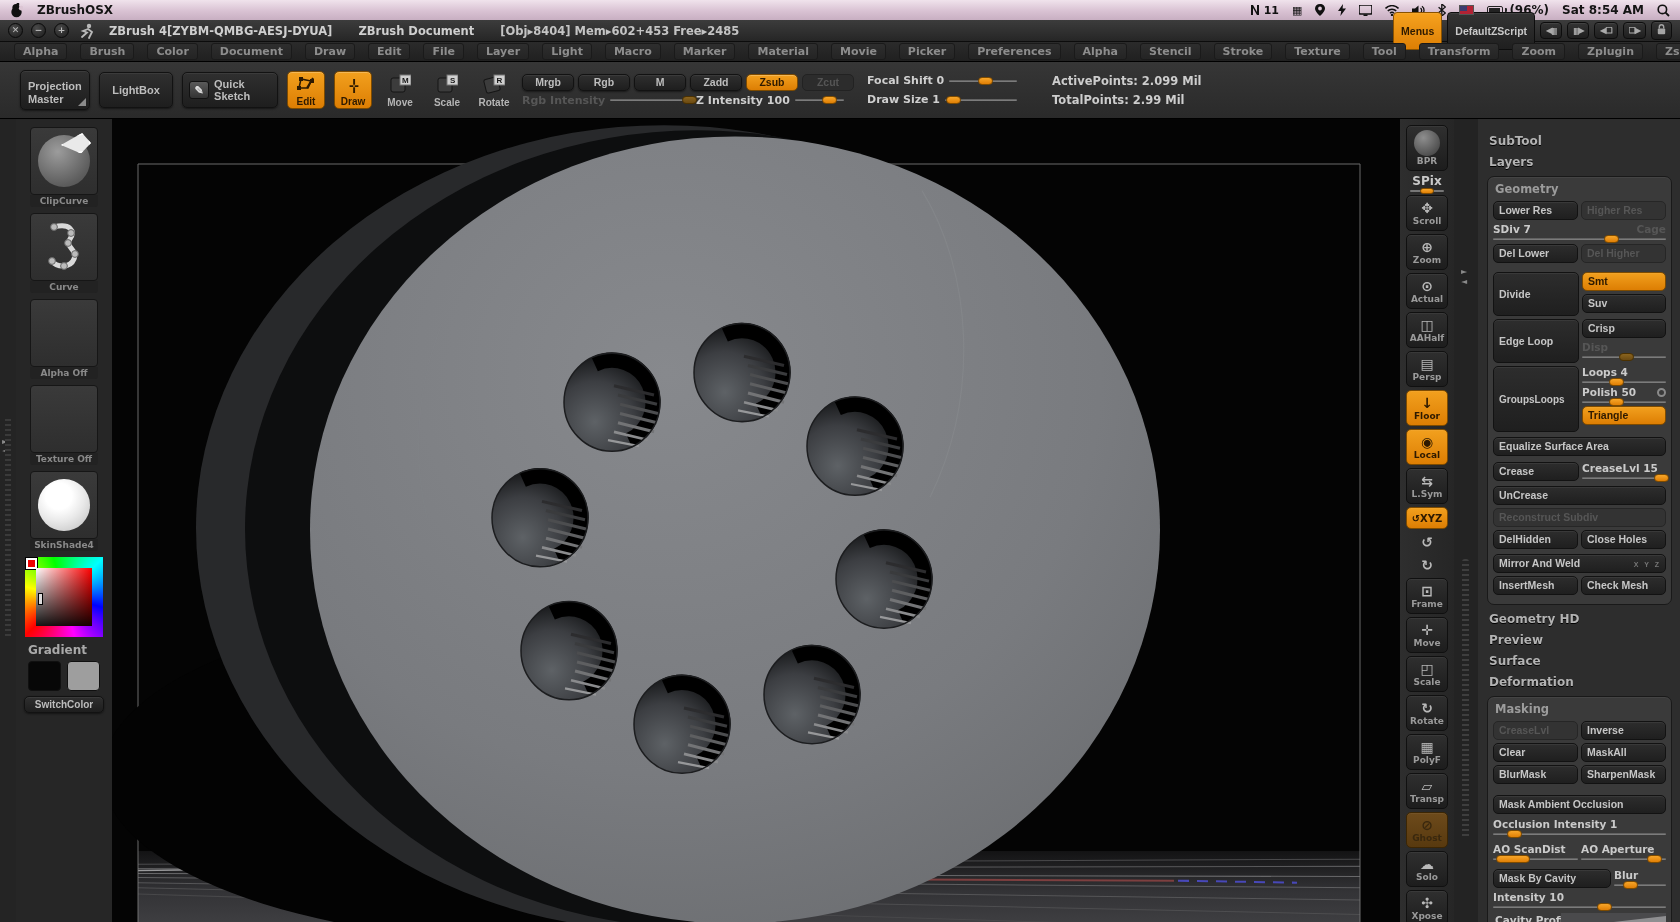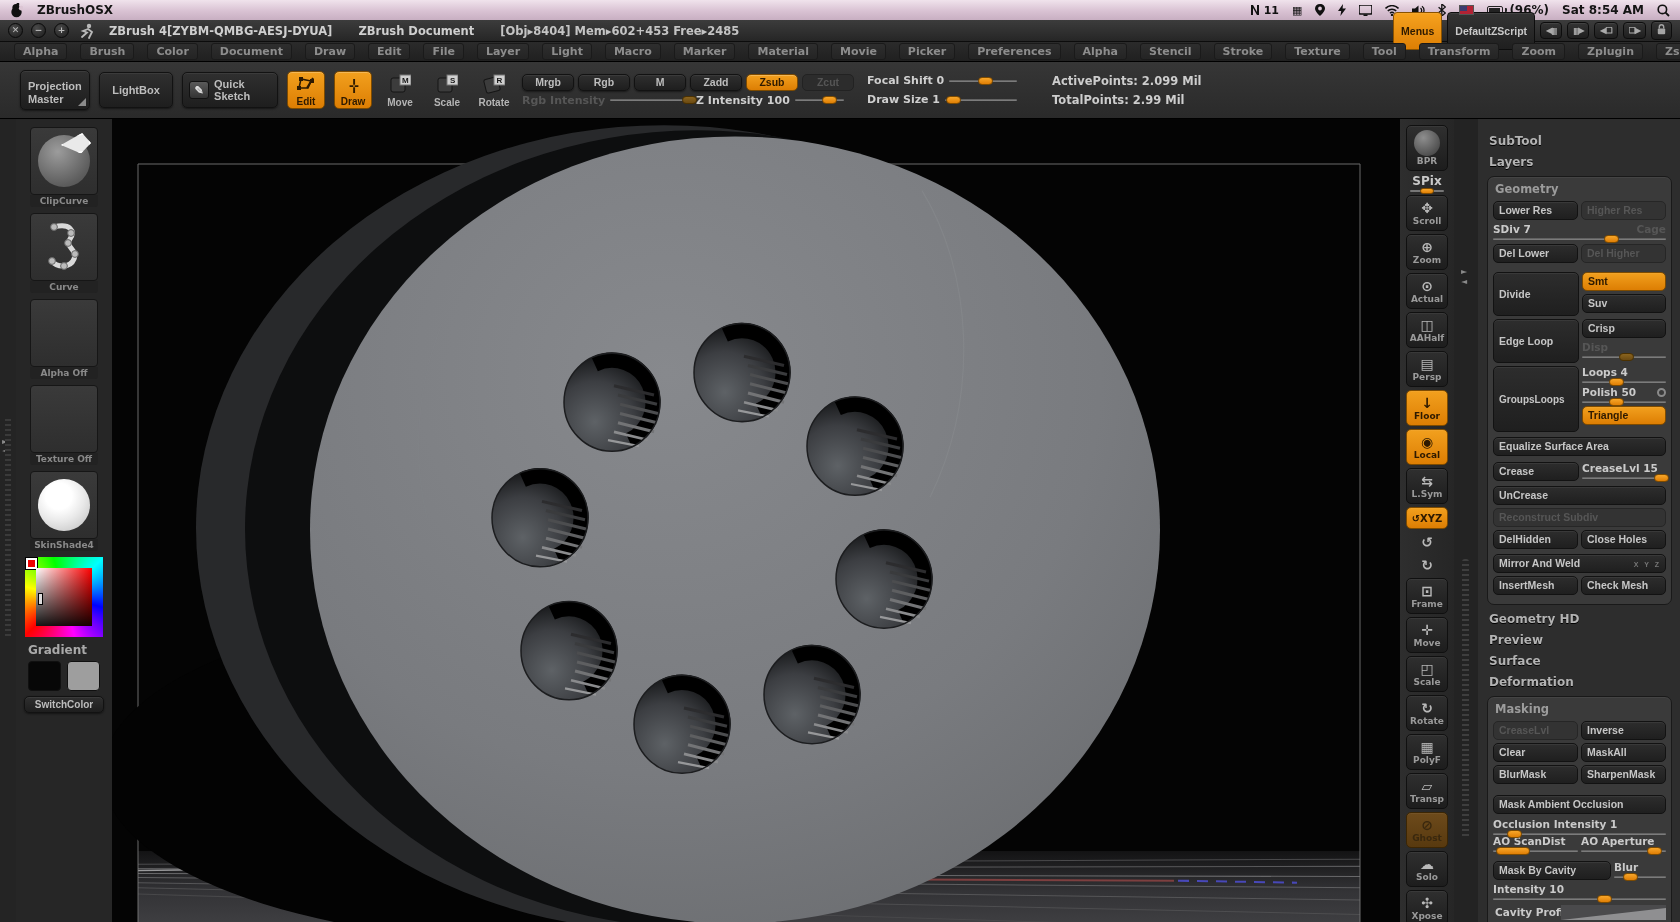--- a/index.html
+++ b/index.html
@@ -723,21 +723,21 @@
       <div class="gap6"></div>
       <button class="pbtn2 full">Mask Ambient Occlusion</button>
       <div class="ps" style="margin-top:4px;">
         <div class="ps-top">
             <span>Occlusion Intensity 1</span>
           </div>
         <div class="track">
             <span class="handle" style="left:8%;"></span>
           </div>
       </div>
-      <div class="g2" style="margin-top:0;">
+      <div class="g2" style="margin-top:8px;">
         <div class="ps">
           <div class="ps-top">
               <span>AO ScanDist</span>
             </div>
           <div class="track">
               <span class="handle" style="left:4%; width:34px;"></span>
             </div>
         </div>
         <div class="ps">
           <div class="ps-top">

